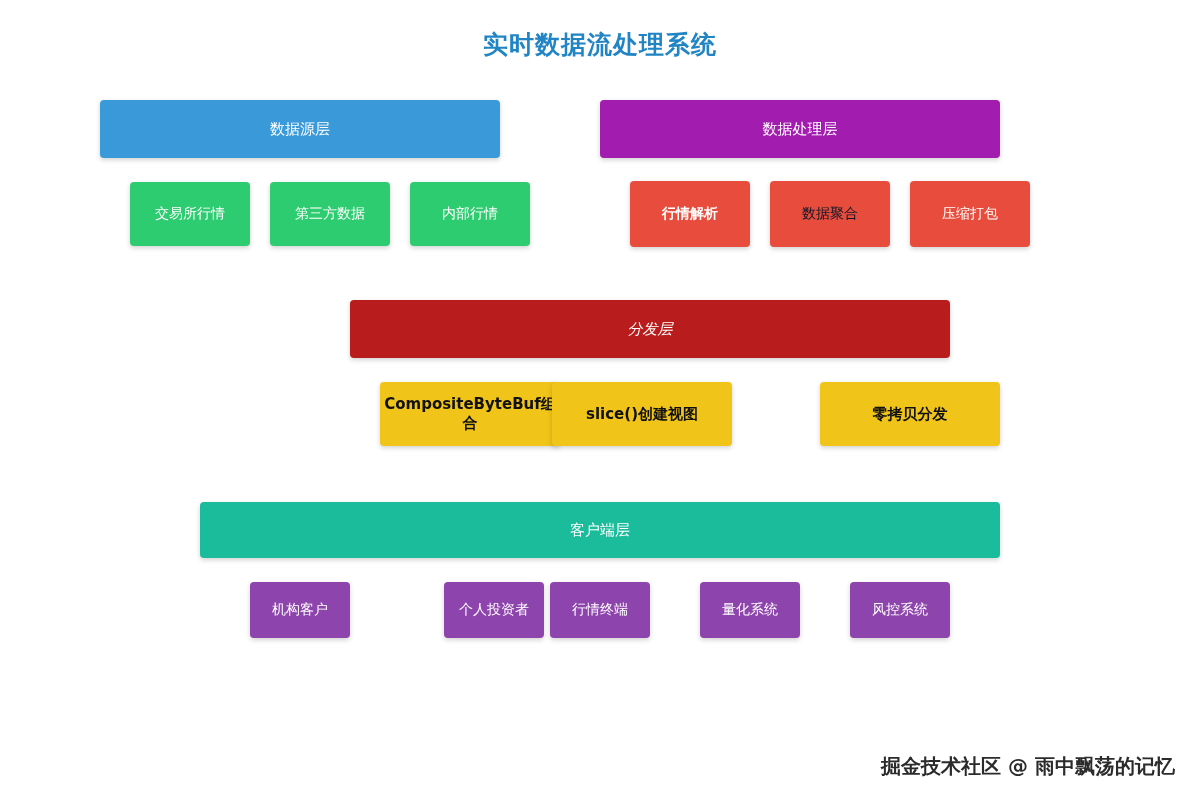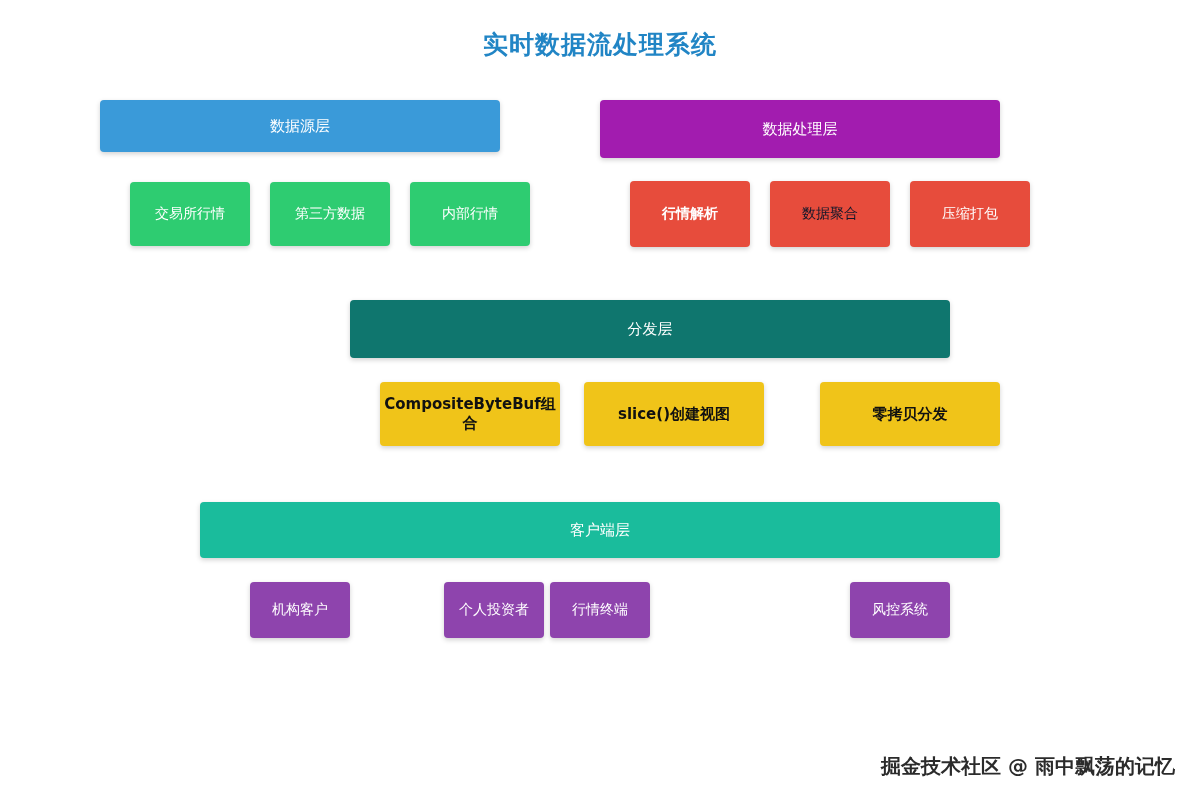--- a/index.html
+++ b/index.html
@@ -25,35 +25,35 @@
     color: #ffffff;
     border-radius: 4px;
     box-shadow: 0 2px 5px rgba(0,0,0,0.18);
     text-align: center;
   }
   .banner { font-size: 15px; }
   .node   { font-size: 14px; padding: 0 4px; }
   .node.dark { color: #111111; font-weight: bold; font-size: 15px; }
 
   
-  .b-source   { left: 100px; top: 100px; width: 400px; height: 52px; }
+  .b-source   { left: 100px; top: 100px; width: 400px; height: 58px; }
   .n-src-0    { left: 130px; top: 182px; width: 120px; height: 64px; }
   .n-src-1    { left: 270px; top: 182px; width: 120px; height: 64px; }
   .n-src-2    { left: 410px; top: 182px; width: 120px; height: 64px; }
 
   
   .b-process  { left: 600px; top: 100px; width: 400px; height: 58px; }
   .n-prc-0    { left: 630px; top: 181px; width: 120px; height: 66px; }
   .n-prc-1    { left: 770px; top: 181px; width: 120px; height: 66px; }
   .n-prc-2    { left: 910px; top: 181px; width: 120px; height: 66px; }
 
   
   .b-dispatch { left: 350px; top: 300px; width: 600px; height: 58px; }
   .n-dsp-0    { left: 380px; top: 382px; width: 180px; height: 64px; }
-  .n-dsp-1    { left: 584px; top: 382px; width: 180px; height: 64px; }
+  .n-dsp-1    { left: 552px; top: 382px; width: 180px; height: 64px; }
   .n-dsp-2    { left: 780px; top: 382px; width: 180px; height: 64px; margin-left: 40px; }
 
   
   .b-client   { left: 200px; top: 502px; width: 800px; height: 56px; }
   .n-cli-0    { left: 250px; top: 582px; width: 100px; height: 56px; }
   .n-cli-1    { left: 400px; top: 582px; width: 100px; height: 56px; margin-left: 44px; }
   .n-cli-2    { left: 550px; top: 582px; width: 100px; height: 56px; }
   .n-cli-3    { left: 700px; top: 582px; width: 100px; height: 56px; }
   .n-cli-4    { left: 850px; top: 582px; width: 100px; height: 56px; }
 
@@ -73,26 +73,27 @@
   <div class="banner b-source" style="background-color: rgb(58, 154, 217);">数据源层</div>
   <div class="node n-src-0" style="background-color: rgb(46, 204, 113); color: rgb(255, 255, 255);">交易所行情</div>
   <div class="node n-src-1" style="background-color: rgb(46, 204, 113); color: rgb(255, 255, 255);">第三方数据</div>
   <div class="node n-src-2" style="background-color: rgb(46, 204, 113); color: rgb(255, 255, 255);">内部行情</div>
 
   <div class="banner b-process" style="background-color: #a21caf;">数据处理层</div>
   <div class="node n-prc-0" style="background-color: rgb(231, 76, 60); color: rgb(255, 255, 255); font-weight: bold;">行情解析</div>
   <div class="node n-prc-1" style="background-color: rgb(231, 76, 60); color: #0f172a;">数据聚合</div>
   <div class="node n-prc-2" style="background-color: rgb(231, 76, 60); color: #ffffff;">压缩打包</div>
 
-  <div class="banner b-dispatch" style="background-color: #0f766e;">分发层</div>
+  <div class="banner b-dispatch" style="background-color: #b91c1c; font-style: italic;">分发层</div>
   <div class="node dark n-dsp-0" style="background-color: rgb(240, 196, 25); color: rgb(17, 17, 17);">CompositeByteBuf组合</div>
   <div class="node dark n-dsp-1" style="background-color: rgb(240, 196, 25); color: rgb(17, 17, 17);">slice()创建视图</div>
   <div class="node dark n-dsp-2" style="background-color: rgb(240, 196, 25); color: rgb(17, 17, 17);">零拷贝分发</div>
 
   <div class="banner b-client" style="background-color: rgb(26, 188, 156);">客户端层</div>
   <div class="node n-cli-0" style="background-color: rgb(142, 68, 173); color: rgb(255, 255, 255);">机构客户</div>
   <div class="node n-cli-1" style="background-color: rgb(142, 68, 173); color: rgb(255, 255, 255);">个人投资者</div>
   <div class="node n-cli-2" style="background-color: rgb(142, 68, 173); color: rgb(255, 255, 255);">行情终端</div>
+  <div class="node n-cli-3" style="background-color: rgb(142, 68, 173); color: rgb(255, 255, 255);">量化系统</div>
   <div class="node n-cli-4" style="background-color: rgb(142, 68, 173); color: rgb(255, 255, 255);">风控系统</div>
 
   <div class="watermark">掘金技术社区 @ 雨中飘荡的记忆</div>
 
 </div>
 
 </body></html>

